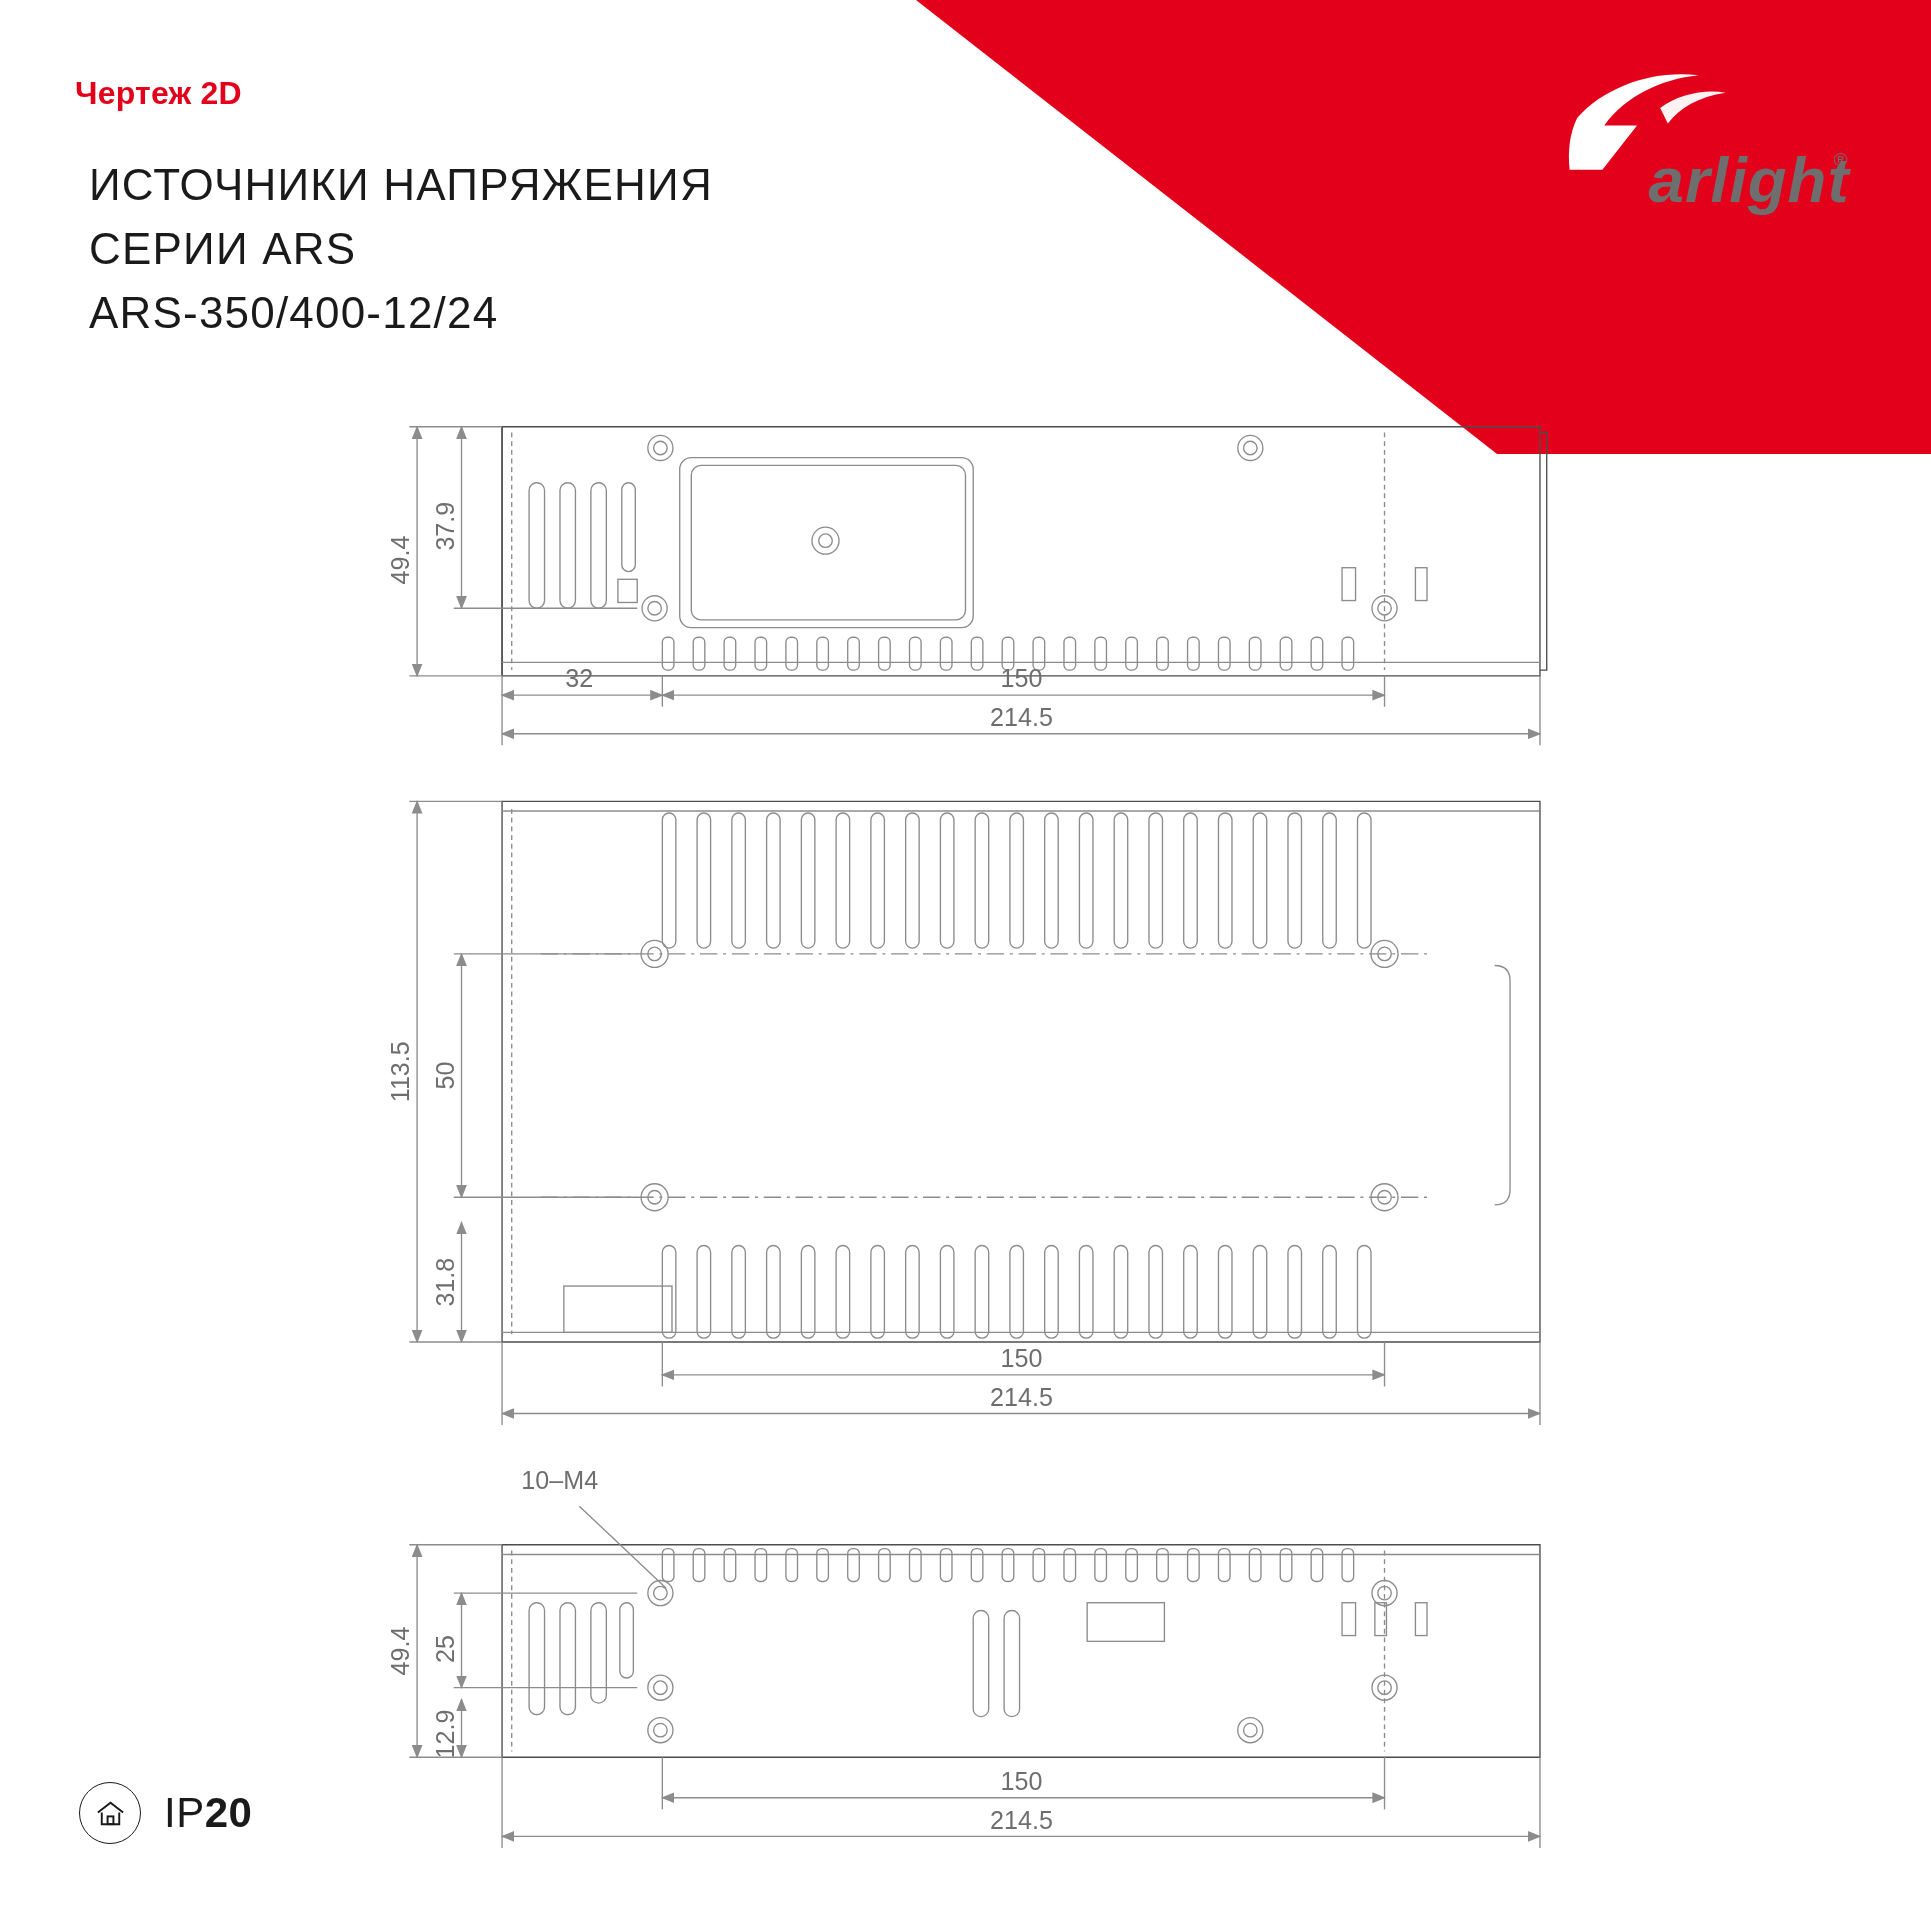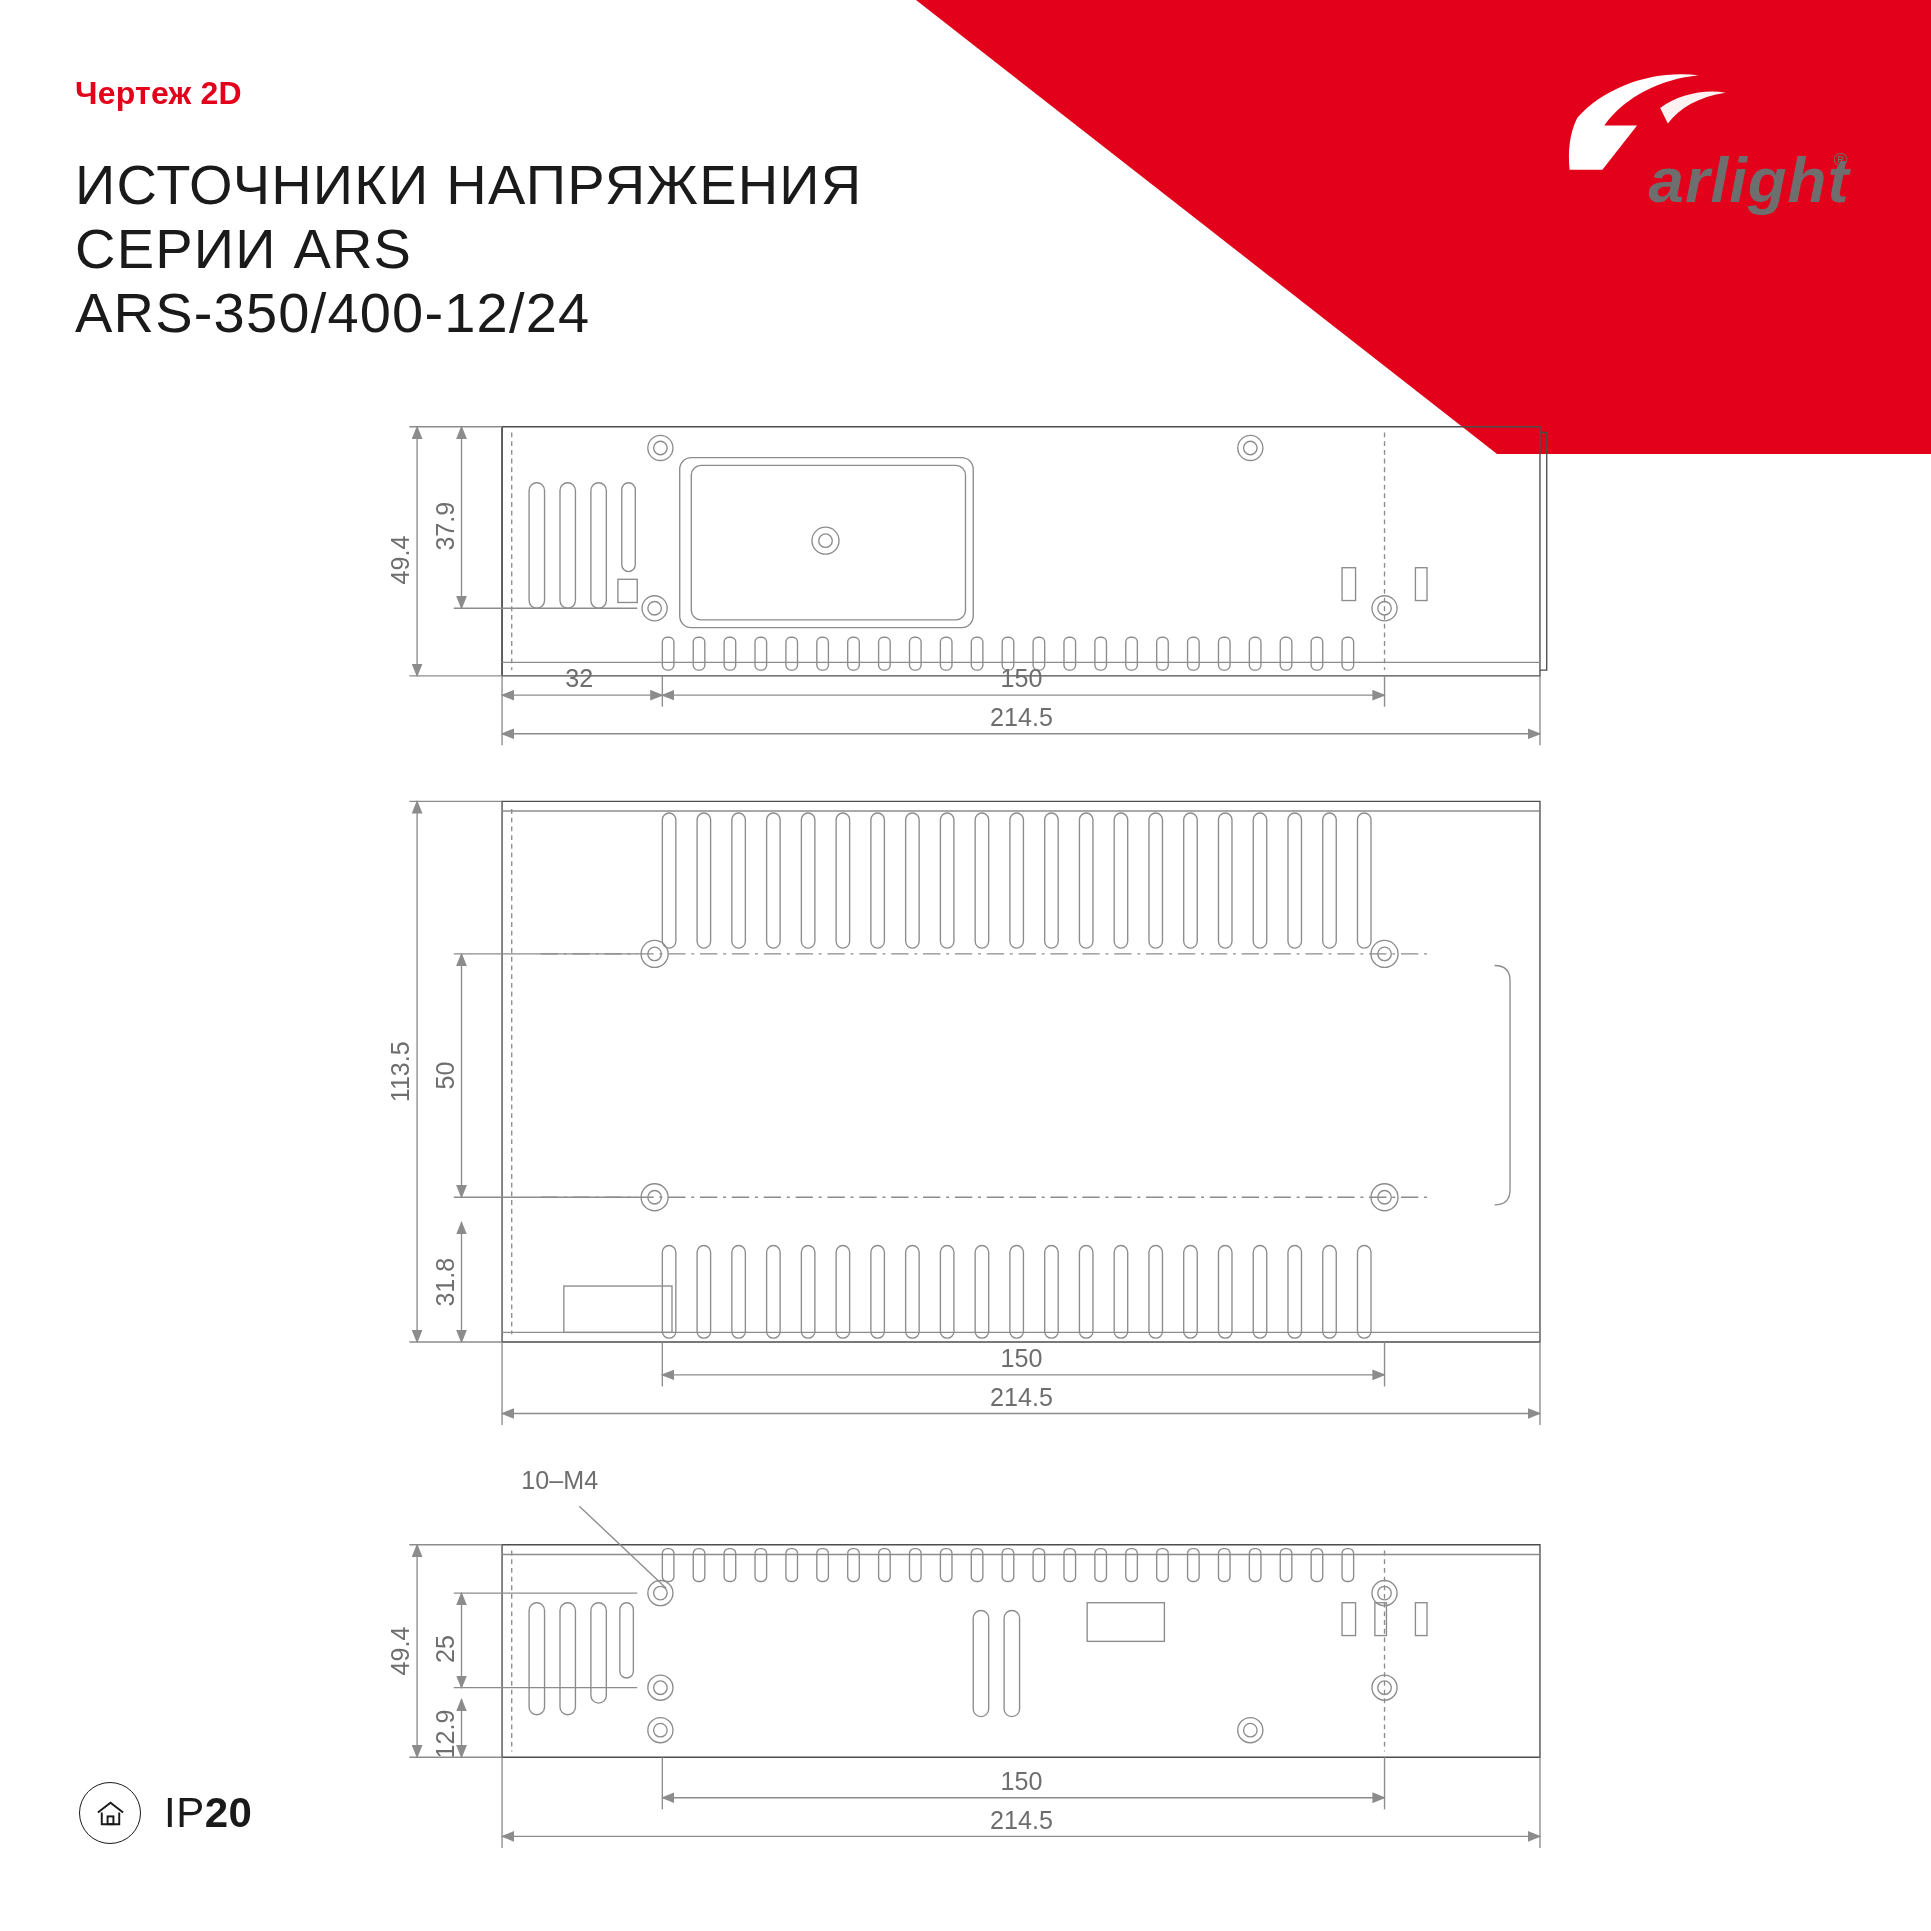--- a/index.html
+++ b/index.html
@@ -26,22 +26,22 @@
   .logo{
     position:absolute;top:58px;right:68px;
     width:319px;height:183px;
   }
   
   .hdr-small{
     position:absolute;left:75px;top:75px;
     font-size:32px;font-weight:bold;color:#e2001a;letter-spacing:0.2px;text-align:right;
   }
   .hdr-title{
-    position:absolute;left:75px;top:153px;
-    font-size:56px;line-height:64px;color:#1a1a1a;
+    position:absolute;left:89px;top:153px;
+    font-size:44px;line-height:64px;color:#1a1a1a;
     letter-spacing:1.2px;font-weight:400;
     white-space:pre-line;
   }
   
   .ip-wrap{
     position:absolute;left:79px;top:1782px;display:flex;align-items:center;
   }
   .ip-circle{
     width:60px;height:60px;border-radius:50%;
     border:1.9px solid #1a1a1a;display:flex;align-items:center;justify-content:center;

